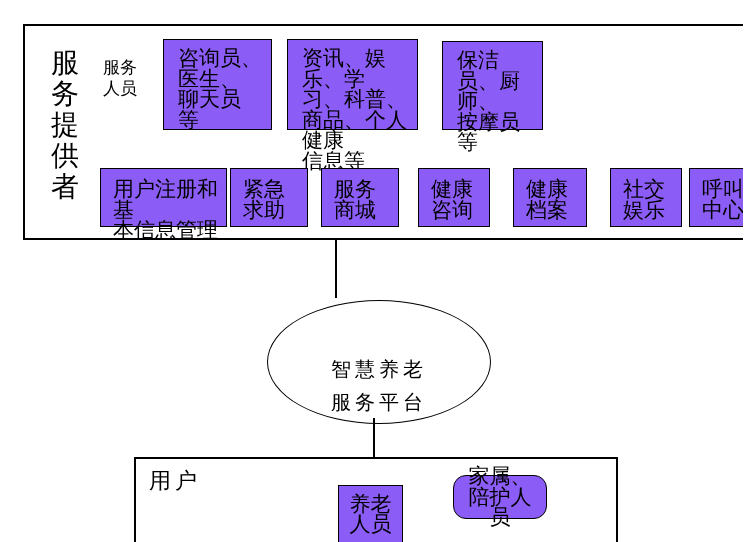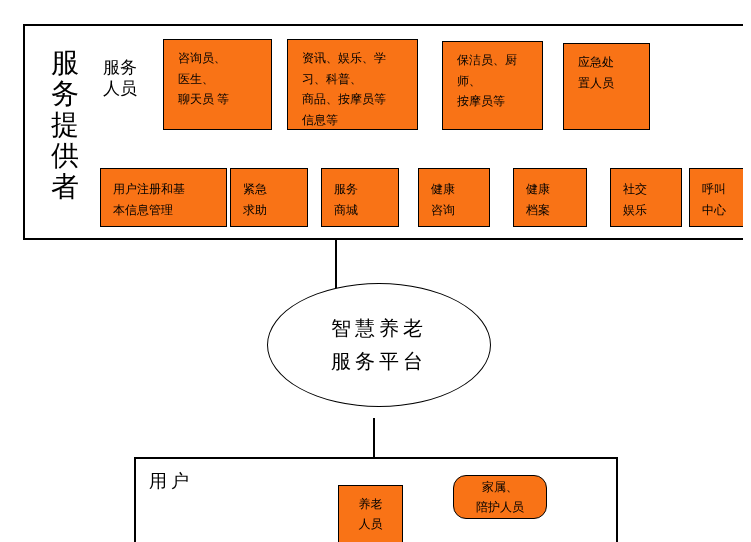--- a/index.html
+++ b/index.html
@@ -34,22 +34,22 @@
   .staff-label {
     position: absolute;
     left: 74px; top: 27px;
     font-size: 17px;
     line-height: 21px;
     white-space: pre-line;
   }
   .box {
     position: absolute;
     border: 1.5px solid #000000;
-    background: #f97316;
-    font-size: 12px;
+    background: #8b5cf6;
+    font-size: 21px;
     line-height: 20.5px;
     white-space: pre-line;
   }
   .staff-box { padding: 8px 5px 0 14px; }
   .svc-box   { padding: 10px 4px 0 12px; }
   .centered-box {
     display: flex;
     align-items: center;
     justify-content: center;
     text-align: center;
@@ -75,41 +75,41 @@
   .connector {
     position: absolute;
     width: 2px;
     background: #000000;
   }
   .conn-top    { left: 319px; top: 224px; height: 58px; }
   .conn-bottom { left: 357px; top: 402px; height: 40px; }
 
   .ellipse {
     position: absolute;
-    left: 251px; top: 267px;
+    left: 251px; top: 284px;
     width: 224px; height: 124px;
     border: 1.5px solid #000000;
     border-radius: 50%;
     background: #ffffff;
     display: flex;
-    align-items: center;
+    align-items: flex-end;
     justify-content: center;
   }
   .ellipse-label {
     font-size: 20px;
     line-height: 33px;
     letter-spacing: 4px;
     text-align: center;
     white-space: pre-line;
   }
 
   .user-title {
     position: absolute;
     left: 9px; top: 5px;
-    font-size: 18px;
+    font-size: 22px;
     letter-spacing: 4px;
     line-height: 26px;
   }
   .u0 { left: 198px; top: 22px; width: 65px; height: 58px; }
   .u1 { left: 313px; top: 12px; width: 94px; height: 44px; border-radius: 13px; }
 </style>
 </head>
 <body>
 
 <div class="canvas">
@@ -117,27 +117,25 @@
   <div class="rect provider-rect">
     <div class="vtitle">服务提供者</div>
     <div class="staff-label">服务
 人员</div>
 
     <div class="box staff-box sb0">咨询员、
 医生、
 聊天员 等</div>
     <div class="box staff-box sb1">资讯、娱乐、学
 习、科普、
-商品、按摩员等
+商品、个人健康
 信息等</div>
     <div class="box staff-box sb2">保洁员、厨
 师、
 按摩员等</div>
-    <div class="box staff-box sb3">应急处
-置人员</div>
 
     <div class="box svc-box svc svc0">用户注册和基
 本信息管理</div>
     <div class="box svc-box svc svc1">紧急
 求助</div>
     <div class="box svc-box svc svc2">服务
 商城</div>
     <div class="box svc-box svc svc3">健康
 咨询</div>
     <div class="box svc-box svc svc4">健康

